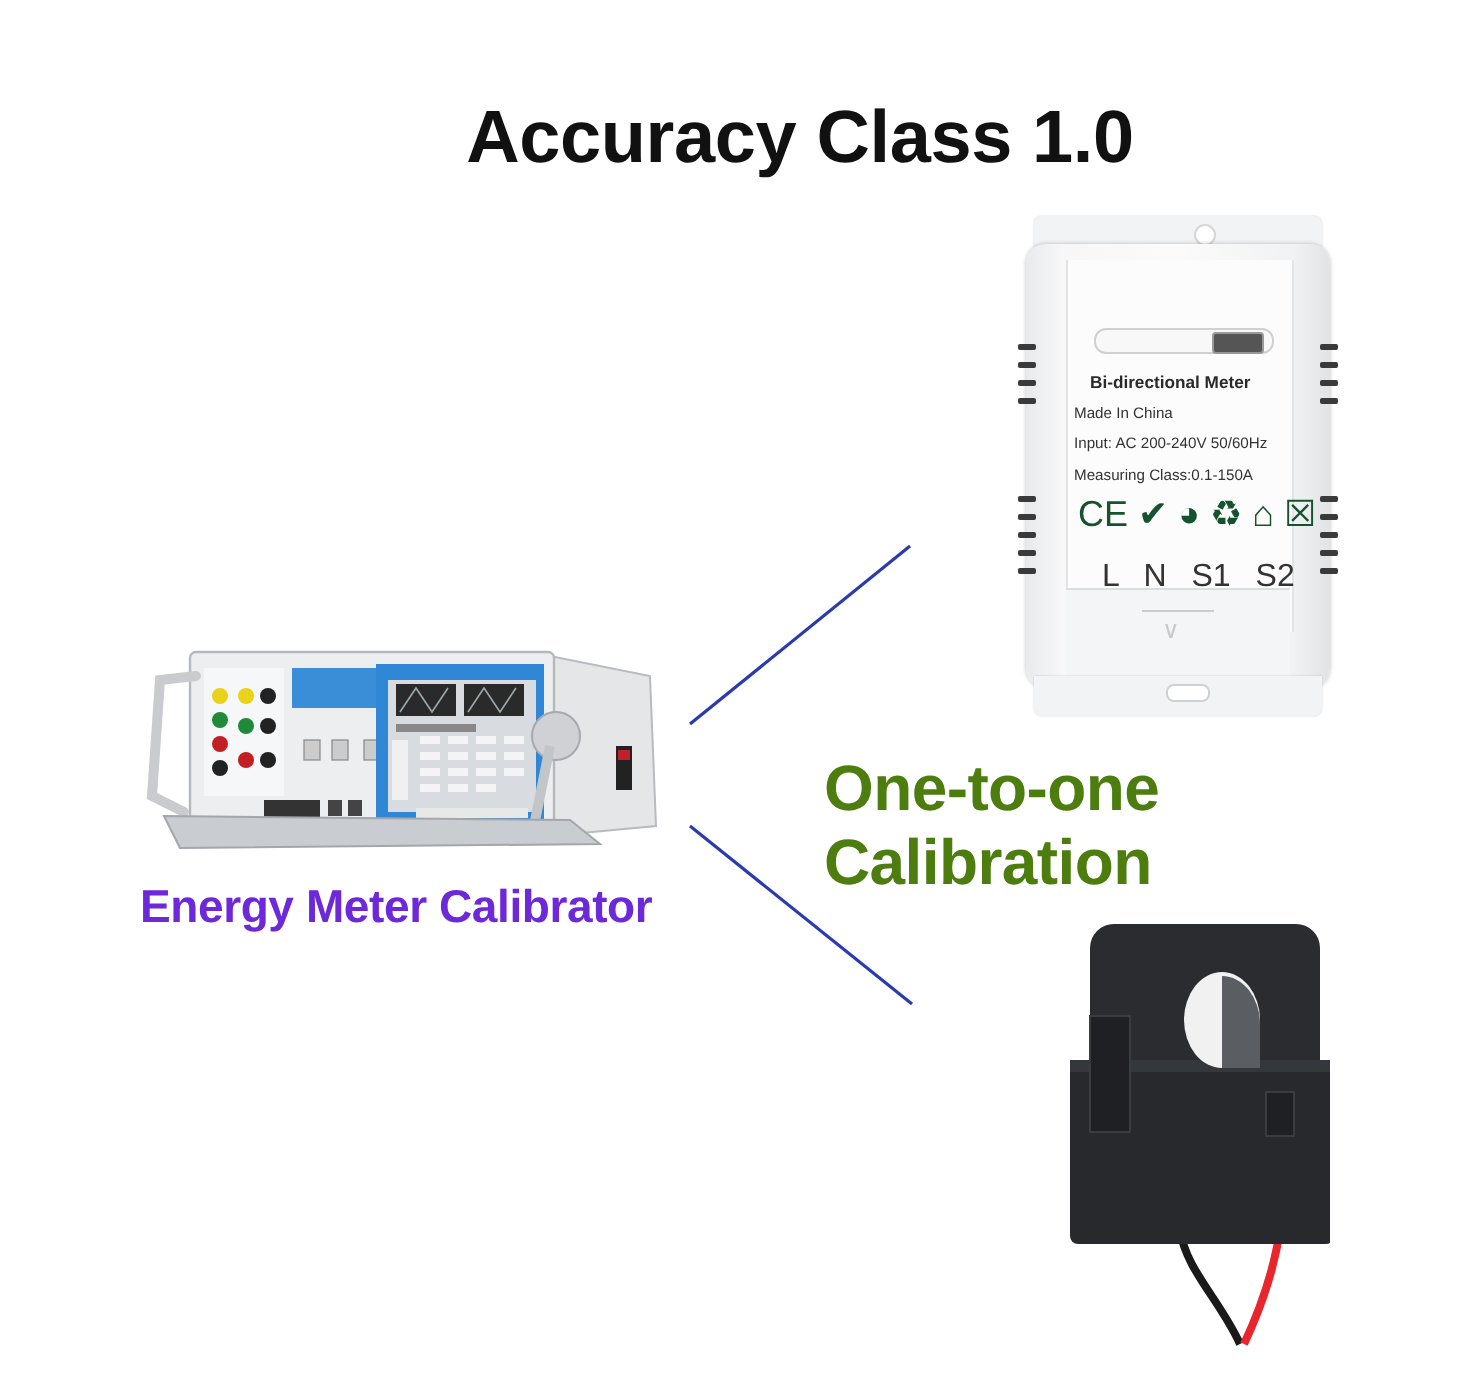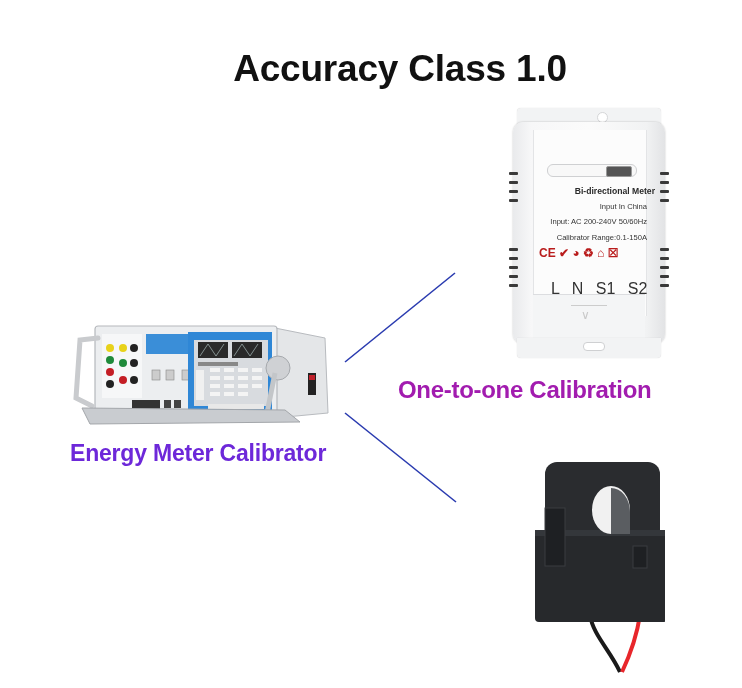--- a/index.html
+++ b/index.html
@@ -1,33 +1,33 @@
 <!DOCTYPE html>
 <html><head>
 <meta charset="utf-8">
 <style>
   html, body { margin: 0; padding: 0; }
   body { width: 742px; height: 688px; background: #ffffff; position: relative; overflow: hidden; font-family: "Liberation Sans", sans-serif; }
   .abs { position: absolute; }
   .title { left: 0; width: 800px; top: 48px; text-align: center; font-weight: bold; font-size: 37px; color: #111; letter-spacing: -0.2px; }
   .caption { left: 70px; top: 440px; font-weight: bold; font-size: 23px; color: #6d28d9; letter-spacing: -0.2px; }
-  .redtext { left: 398px; top: 376px; font-weight: bold; font-size: 24px; color: #a21caf; letter-spacing: -0.3px; }
+  .redtext { left: 412px; top: 376px; font-weight: bold; font-size: 32px; color: #4d7c0f; letter-spacing: -0.3px; }
   
   .meter { left: 505px; top: 108px; width: 168px; height: 252px; }
   .meter-body { position: absolute; left: 8px; top: 14px; width: 152px; height: 222px; background: linear-gradient(90deg,#e9eaec 0%,#f7f7f8 12%,#fbfbfb 50%,#f1f2f3 88%,#e2e3e5 100%); border-radius: 10px; box-shadow: 0 0 2px rgba(0,0,0,0.25); }
   .meter-topflap { position: absolute; left: 12px; top: 0; width: 144px; height: 22px; background: #f2f3f4; border-radius: 4px 4px 0 0; box-shadow: 0 0 1px rgba(0,0,0,0.2); }
   .meter-hole { position: absolute; left: 80px; top: 4px; width: 9px; height: 9px; border-radius: 50%; background: #fff; border: 1px solid #d5d6d8; }
   .meter-innerpanel { position: absolute; left: 28px; top: 22px; width: 112px; height: 186px; background: #fcfcfc; border-left: 1px solid #e3e4e6; border-right: 1px solid #e3e4e6; }
   .meter-slot { position: absolute; left: 42px; top: 56px; width: 88px; height: 11px; border: 1px solid #cfd0d2; border-radius: 6px; background: #f8f8f8; }
   .meter-switch { position: absolute; left: 58px; top: 1px; width: 24px; height: 9px; background: #555; border-radius: 2px; border: 1px solid #999; }
   .vents { position: absolute; width: 9px; }
   .vents i { display: block; width: 9px; height: 3px; background: #3a3a3a; border-radius: 1px; margin-bottom: 6px; }
-  .meter-label { position: absolute; left: 32px; width: 110px; color: #333; font-size: 7.6px; white-space: nowrap; text-align: right; }
+  .meter-label { position: absolute; left: 32px; width: 110px; color: #333; font-size: 7.6px; white-space: nowrap; }
   .meter-label.b { font-weight: bold; font-size: 8.6px; left: 40px; color: #2a2a2a; }
-  .meter-icons { position: absolute; left: 34px; top: 138px; font-size: 12px; color: #b91c1c; letter-spacing: 0px; font-weight: bold; white-space: nowrap; }
+  .meter-icons { position: absolute; left: 34px; top: 138px; font-size: 18px; color: #14532d; letter-spacing: 0px; font-weight: normal; white-space: nowrap; }
   .terminals { position: absolute; left: 46px; top: 172px; font-size: 16px; color: #333; word-spacing: 8px; white-space: nowrap; }
   .meter-cover { position: absolute; left: 28px; top: 186px; width: 112px; height: 50px; background: #f4f5f6; border-top: 1px solid #dcdde0; }
   .meter-cover-line { position: absolute; left: 38px; top: 10px; width: 36px; height: 1px; background: #ccc; }
   .meter-cover-v { position: absolute; left: 48px; top: 13px; font-size: 12px; color: #c9c9c9; }
   .meter-bottomtab { position: absolute; left: 12px; top: 230px; width: 144px; height: 20px; background: #f2f3f4; border-radius: 0 0 4px 4px; box-shadow: 0 0 1px rgba(0,0,0,0.2); }
   .meter-bottomhole { position: absolute; left: 66px; top: 4px; width: 20px; height: 7px; border-radius: 4px; background: #fff; border: 1px solid #cfd0d2; }
   
   .cal { left: 70px; top: 318px; width: 265px; height: 112px; }
   
   .ct { left: 505px; top: 450px; width: 160px; height: 230px; }
@@ -72,23 +72,23 @@
       <i></i>
       <i></i>
       <i></i>
       <i></i>
     </div>
   <div class="meter-innerpanel"></div>
   <div class="meter-slot">
     <div class="meter-switch"></div>
   </div>
   <div class="meter-label b" style="top:78px">Bi-directional Meter</div>
-  <div class="meter-label" style="top:94px">Input In China</div>
+  <div class="meter-label" style="top:94px">Made In China</div>
   <div class="meter-label" style="top:109px">Input: AC 200-240V 50/60Hz</div>
-  <div class="meter-label" style="top:125px">Calibrator Range:0.1-150A</div>
+  <div class="meter-label" style="top:125px">Measuring Class:0.1-150A</div>
   <div class="meter-icons">CE ✔ ◕ ♻ ⌂ ☒</div>
   <div class="terminals">L N S1 S2</div>
   <div class="meter-cover">
     <div class="meter-cover-line"></div>
     <div class="meter-cover-v">∨</div>
   </div>
   <div class="meter-bottomtab">
     <div class="meter-bottomhole"></div>
   </div>
 </div>

